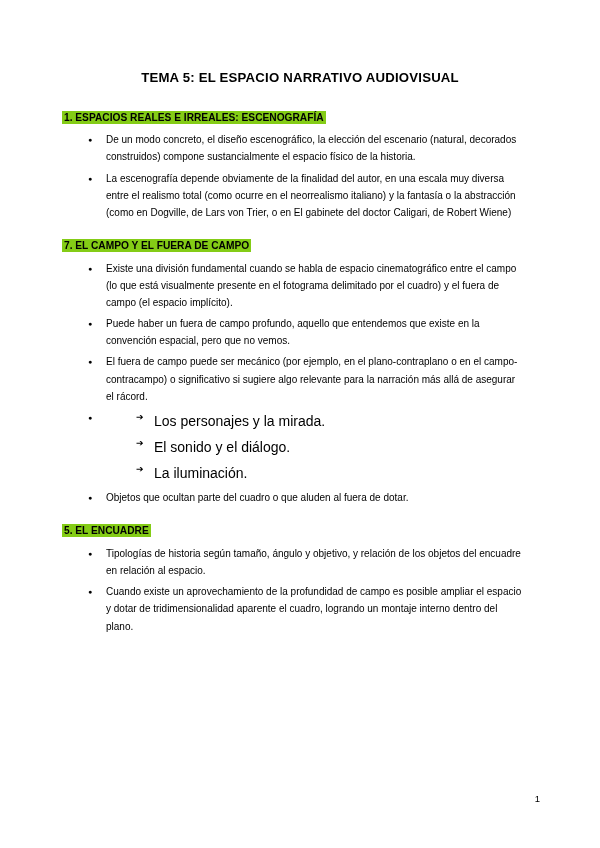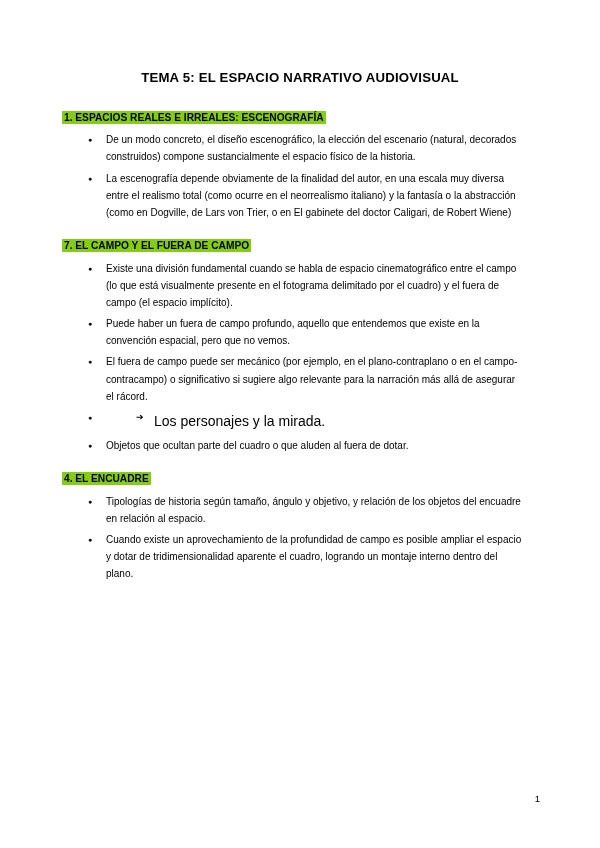--- a/index.html
+++ b/index.html
@@ -115,29 +115,31 @@
       <li>Puede haber un fuera de campo profundo, aquello que entendemos que existe en la convención espacial, pero que no vemos.</li>
       <li>El fuera de campo puede ser mecánico (por ejemplo, en el plano-contraplano o en el campo-contracampo) o significativo si sugiere algo relevante para la narración más allá de asegurar el rácord.</li>
     </ul>
   </div>
 
   <div class="section">
     <ul class="lvl1">
       <li>
         <ul class="lvl2">
           <li>Los personajes y la mirada.</li>
+          <li>El sonido y el diálogo.</li>
+          <li>La iluminación.</li>
         </ul>
       </li>
       <li>Objetos que ocultan parte del cuadro o que aluden al fuera de dotar.</li>
     </ul>
   </div>
 
   <div class="section">
     <div class="heading-wrap">
-      <span class="section-heading">4. EL ENCUADRE</span>
+      <span class="section-heading">5. EL ENCUADRE</span>
     </div>
     <ul class="lvl1">
       <li>Tipologías de historia según tamaño, ángulo y objetivo, y relación de los objetos del encuadre en relación al espacio.</li>
     </ul>
   </div>
 
   <div class="section">
     <ul class="lvl1">
       <li>Cuando existe un aprovechamiento de la profundidad de campo es posible ampliar el espacio y dotar de tridimensionalidad aparente el cuadro, logrando un montaje interno dentro del plano.</li>
     </ul>

